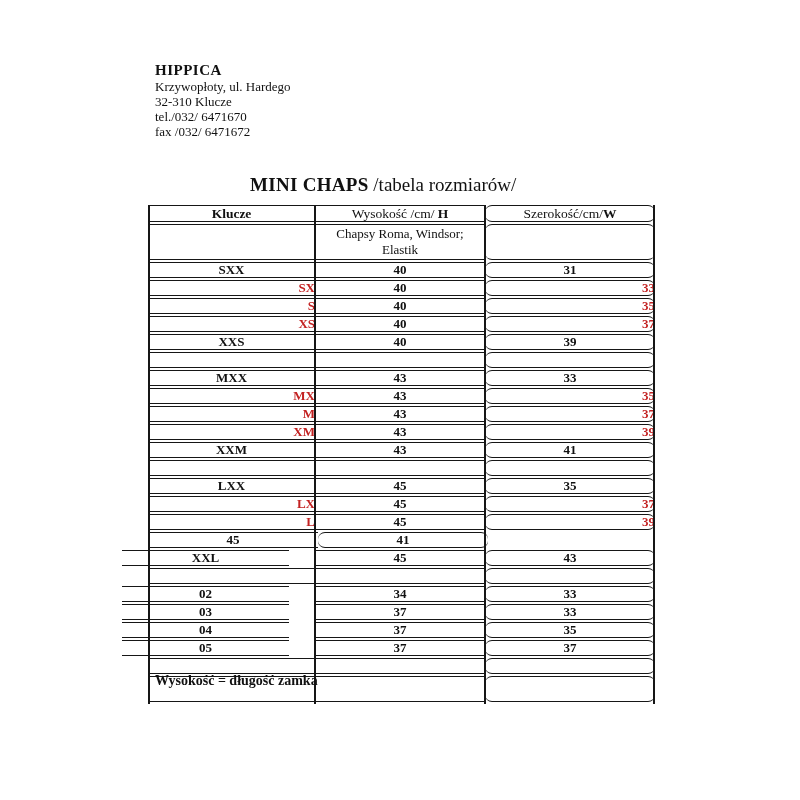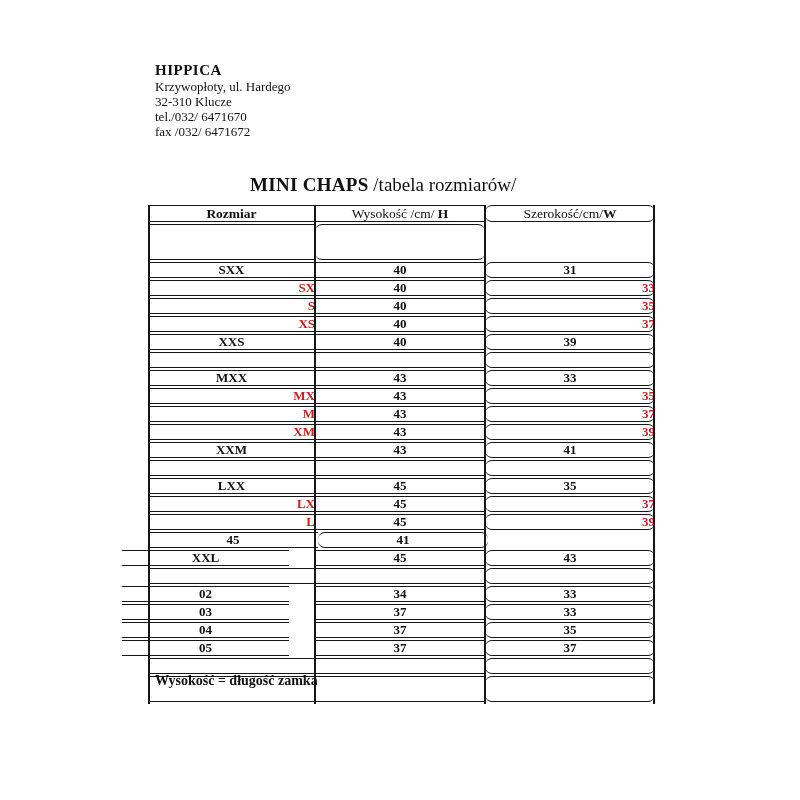--- a/index.html
+++ b/index.html
@@ -74,27 +74,31 @@
     <div class="addr">fax /032/ 6471672</div>
   </div>
 
   <div class="title">
     <span class="prod">MINI CHAPS</span><span> /tabela rozmiarów/</span>
   </div>
 
   <div class="sizetable">
 
     <div class="trow hrow1">
-      <div class="cell c1">Rozmiar</div>
+      <div class="cell c1">Klucze</div>
       <div class="cell c2"><span>Wysokość /cm/ </span><b>H</b></div>
       <div class="cell c3"><span>Szerokość/cm/</span><b>W</b></div>
     </div>
 
     <div class="trow hrow2">
       <div class="cell c1"></div>
+      <div class="cell c2">
+        <div>Chapsy Roma, Windsor;</div>
+        <div>Elastik</div>
+      </div>
       <div class="cell c3"></div>
     </div>
 
     <div>
         <div class="trow">
           <div class="cell c1">SXX</div>
           <div class="cell c2">40</div>
           <div class="cell c3">31</div>
         </div>
         <div class="trow">

